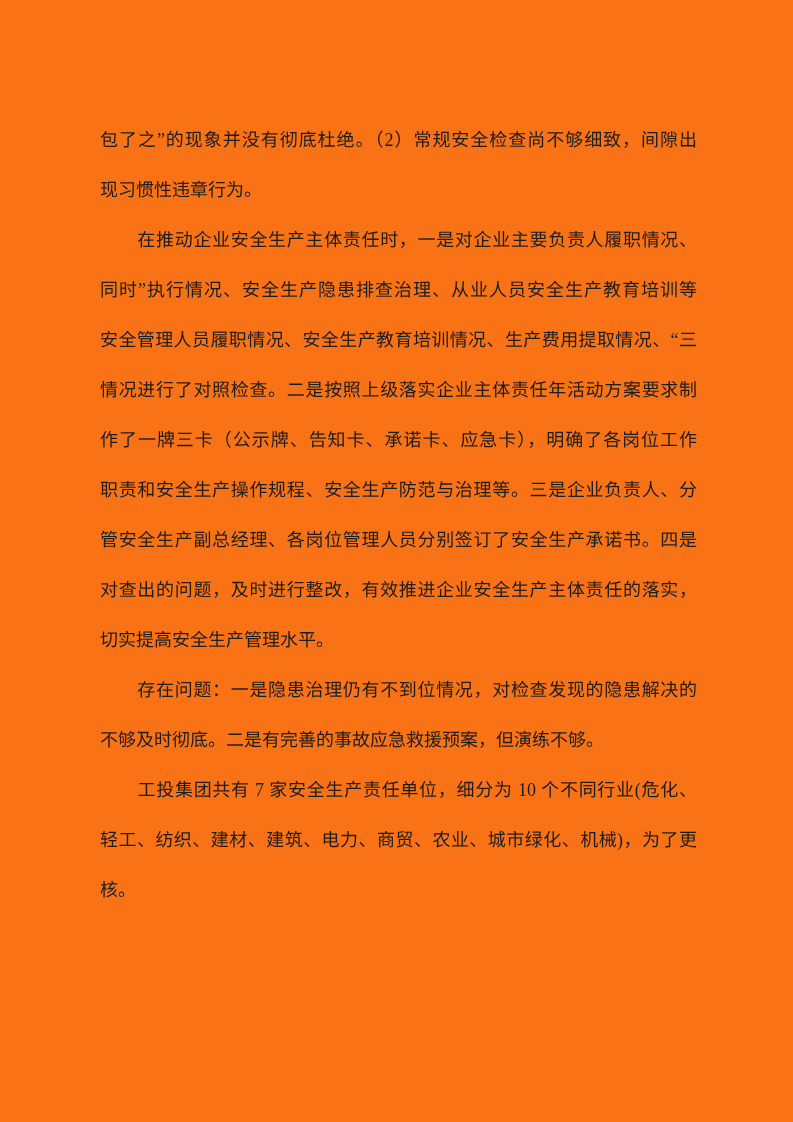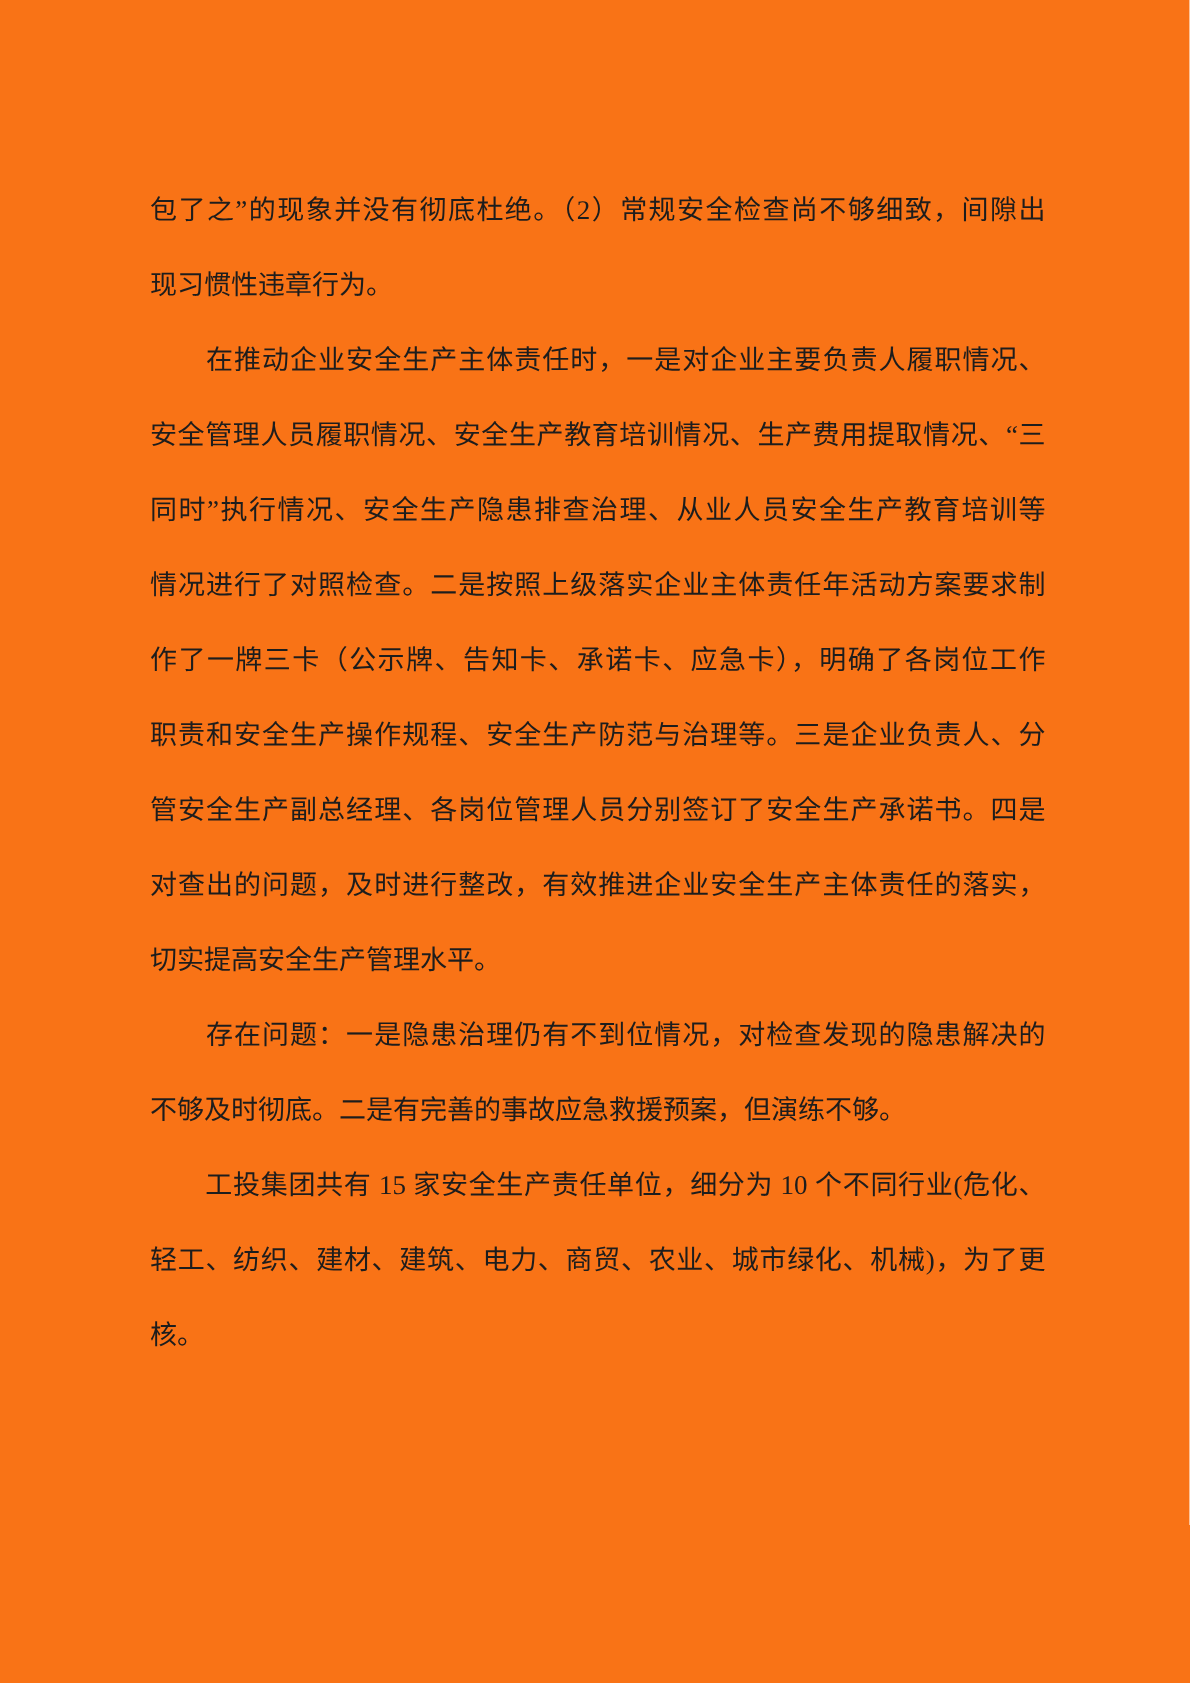--- a/index.html
+++ b/index.html
@@ -43,27 +43,27 @@
   }
 </style>
 </head>
 <body>
 
 <div class="page">
   <div class="text-block">
     <div class="line fill">包了之”的现象并没有彻底杜绝。（2）常规安全检查尚不够细致，间隙出</div>
     <div class="line end">现习惯性违章行为。</div>
     <div class="line fill">　　在推动企业安全生产主体责任时，一是对企业主要负责人履职情况、</div>
+    <div class="line fill">同时”执行情况、安全生产隐患排查治理、从业人员安全生产教育培训等</div>
     <div class="line fill">安全管理人员履职情况、安全生产教育培训情况、生产费用提取情况、“三</div>
-    <div class="line fill">同时”执行情况、安全生产隐患排查治理、从业人员安全生产教育培训等</div>
     <div class="line fill">情况进行了对照检查。二是按照上级落实企业主体责任年活动方案要求制</div>
     <div class="line fill">作了一牌三卡（公示牌、告知卡、承诺卡、应急卡），明确了各岗位工作</div>
     <div class="line fill">职责和安全生产操作规程、安全生产防范与治理等。三是企业负责人、分</div>
     <div class="line fill">管安全生产副总经理、各岗位管理人员分别签订了安全生产承诺书。四是</div>
     <div class="line fill">对查出的问题，及时进行整改，有效推进企业安全生产主体责任的落实，</div>
     <div class="line end">切实提高安全生产管理水平。</div>
     <div class="line fill">　　存在问题：一是隐患治理仍有不到位情况，对检查发现的隐患解决的</div>
     <div class="line end">不够及时彻底。二是有完善的事故应急救援预案，但演练不够。</div>
-    <div class="line fill">　　工投集团共有 15 家安全生产责任单位，细分为 10 个不同行业(危化、</div>
+    <div class="line fill">　　工投集团共有 7 家安全生产责任单位，细分为 10 个不同行业(危化、</div>
     <div class="line fill">轻工、纺织、建材、建筑、电力、商贸、农业、城市绿化、机械)，为了更</div>
     <div class="line end">核。</div>
   </div>
 </div>
 
 </body></html>

